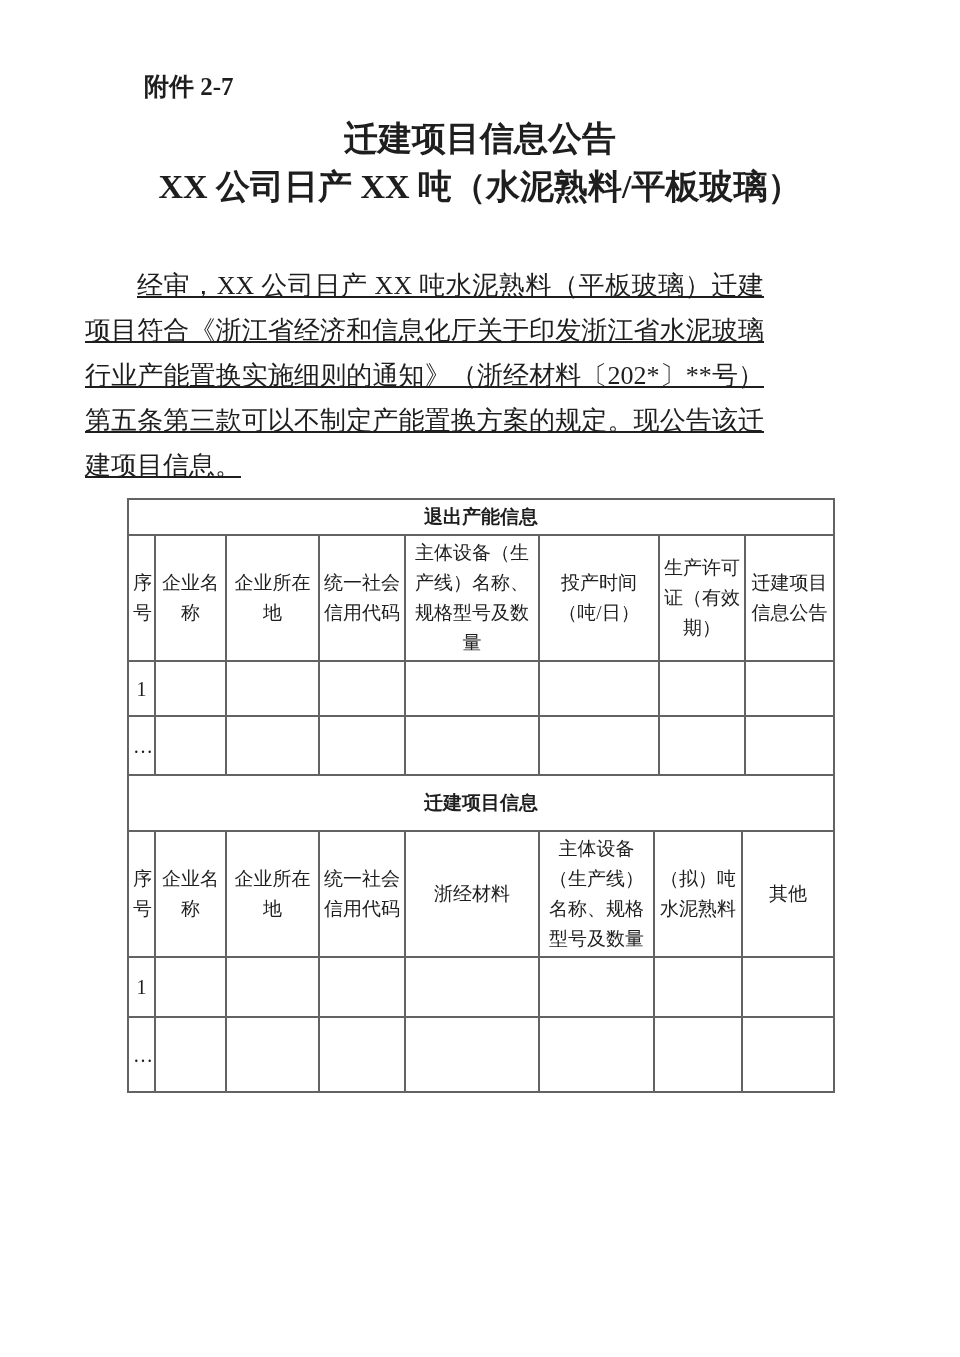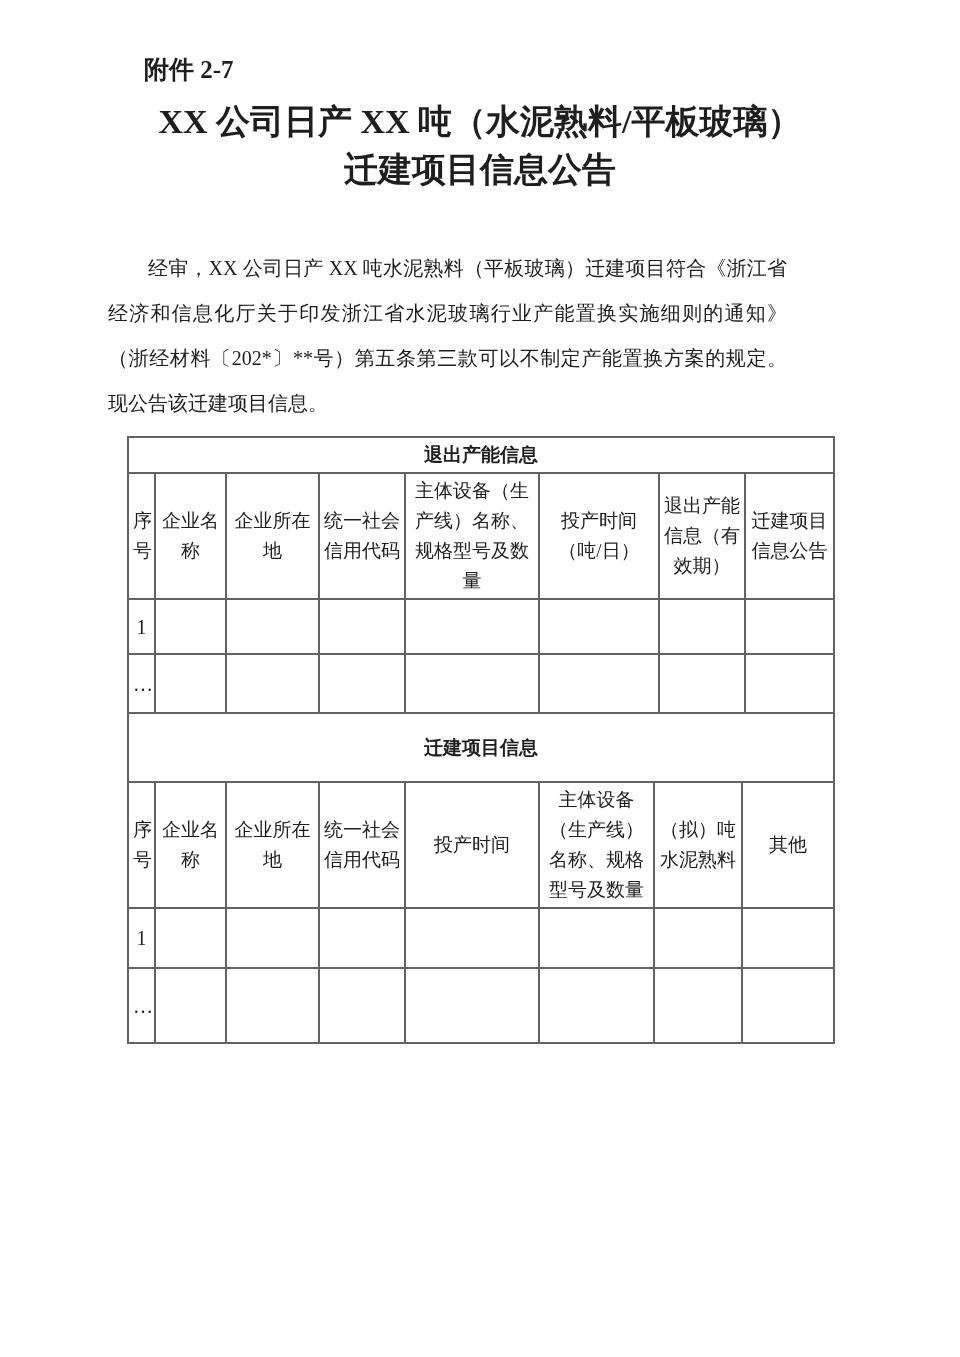--- a/index.html
+++ b/index.html
@@ -14,39 +14,40 @@
     color: #1e1e1e;
   }
   .page {
     position: relative;
     width: 960px;
     height: 1357px;
     background: #ffffff;
     overflow: hidden;
   }
   .attachment-label {
-    margin: 56px 0 0 144px;
+    margin: 73px 0 0 144px;
     font-size: 25px;
     font-weight: 600;
     line-height: 28px;
   }
   .doc-title {
     margin-top: 14px;
     text-align: center;
     font-weight: 700;
     font-size: 34px;
     line-height: 48px;
   }
   .body-paragraph {
     width: 679px;
-    margin: 52px 0 0 108px;
-    font-size: 20px;
+    margin: 52px 0 0 85px;
+    font-size: 26px;
     line-height: 45px;
     text-align: justify;
     text-indent: 2em;
+    text-decoration: underline;
   }
   .tables-wrap {
     margin: 10px 0 0 127px;
     width: 706px;
   }
   table.info-table {
     border-collapse: collapse;
     table-layout: fixed;
     width: 706px;
   }
@@ -66,35 +67,35 @@
     font-weight: 700;
     font-size: 20px;
   }
   .row-data td {
     font-size: 20px;
   }
   .t1 .row-title   { height: 34px; }
   .t1 .row-header  { height: 78px; }
   .t1 .row-d1      { height: 55px; }
   .t1 .row-d2      { height: 59px; }
-  .t2 .row-title   { height: 69px; }
+  .t2 .row-title   { height: 56px; }
   .t2 .row-header  { height: 106px; }
   .t2 .row-d1      { height: 60px; }
   .t2 .row-d2      { height: 75px; }
 </style>
 </head>
 <body>
 
 <div class="page">
 
   <div class="attachment-label">附件 2-7</div>
 
   <div class="doc-title">
+    <div>迁建项目信息公告</div>
     <div>XX 公司日产 XX 吨（水泥熟料/平板玻璃）</div>
-    <div>迁建项目信息公告</div>
   </div>
 
   <div class="body-paragraph">经审，XX 公司日产 XX 吨水泥熟料（平板玻璃）迁建项目符合《浙江省经济和信息化厅关于印发浙江省水泥玻璃行业产能置换实施细则的通知》（浙经材料〔202*〕**号）第五条第三款可以不制定产能置换方案的规定。现公告该迁建项目信息。</div>
 
   <div class="tables-wrap">
 
     <table class="info-table t1">
       <colgroup>
         <col style="width:27px">
           <col style="width:71px">
@@ -109,21 +110,21 @@
         <tr class="row-title">
           <td colspan="8" class="section-title">退出产能信息</td>
         </tr>
         <tr class="row-header">
           <td>序号</td>
           <td>企业名称</td>
           <td>企业所在地</td>
           <td>统一社会信用代码</td>
           <td>主体设备（生产线）名称、规格型号及数量</td>
           <td>投产时间（吨/日）</td>
-          <td>退出产能信息（有效期）</td>
+          <td>生产许可证（有效期）</td>
           <td>迁建项目信息公告</td>
         </tr>
         <tr class="row-data row-d1">
           <td>1</td>
           <td></td>
           <td></td>
           <td></td>
           <td></td>
           <td></td>
           <td></td>
@@ -155,21 +156,21 @@
       </colgroup>
       <tbody>
         <tr class="row-title">
           <td colspan="8" class="section-title">迁建项目信息</td>
         </tr>
         <tr class="row-header">
           <td>序号</td>
           <td>企业名称</td>
           <td>企业所在地</td>
           <td>统一社会信用代码</td>
-          <td>投产时间</td>
+          <td>浙经材料</td>
           <td>主体设备（生产线）名称、规格型号及数量</td>
           <td>（拟）吨水泥熟料</td>
           <td>其他</td>
         </tr>
         <tr class="row-data row-d1">
           <td>1</td>
           <td></td>
           <td></td>
           <td></td>
           <td></td>

